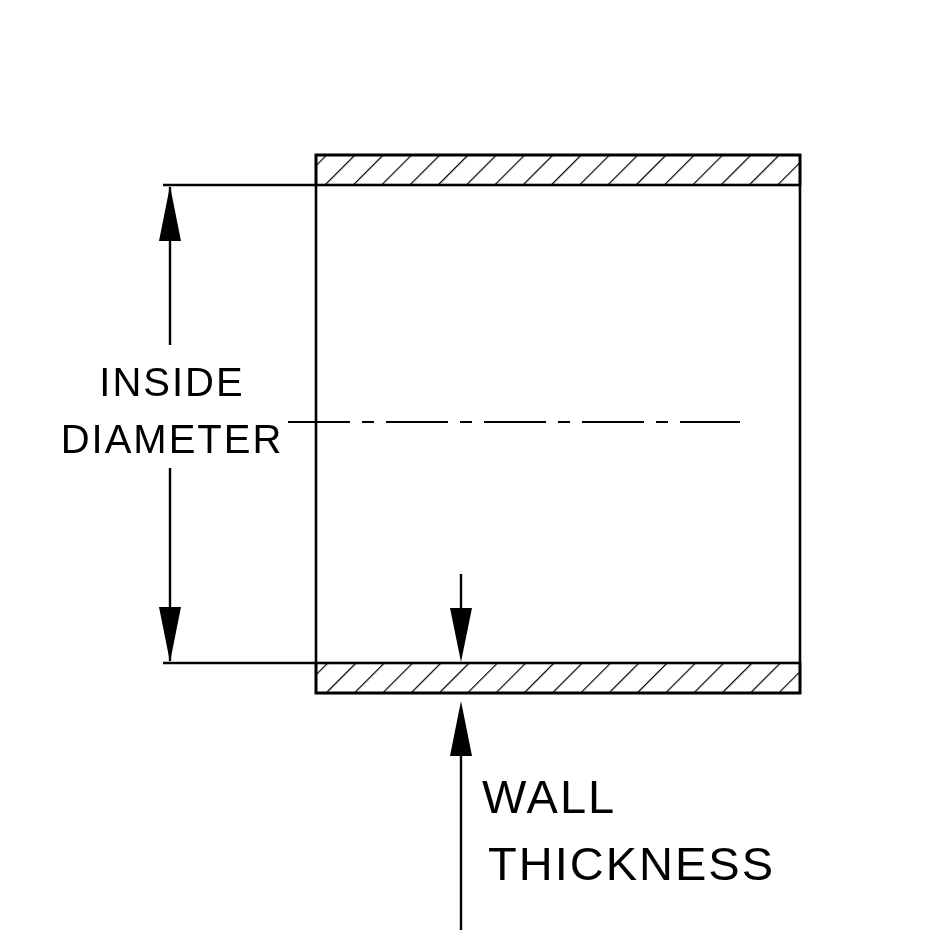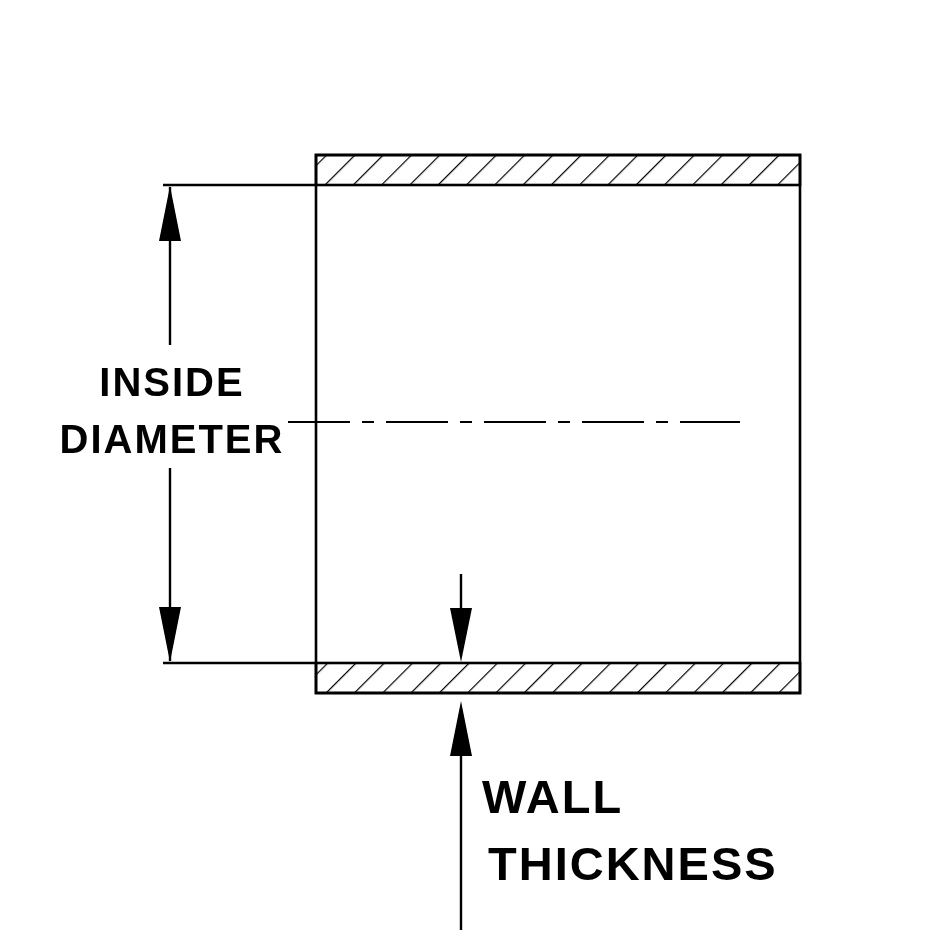--- a/index.html
+++ b/index.html
@@ -9,21 +9,20 @@
       width: 949px;
       height: 945px;
       font-family: "Liberation Sans", sans-serif;
     }
     .diagram-wrap {
       position: relative;
       width: 949px;
       height: 945px;
       background: #ffffff;
       overflow: hidden;
-      font-weight: bold;
     }
     svg {
       display: block;
     }
     .dim-label {
       font-family: "Liberation Sans", sans-serif;
       fill: #000000;
       letter-spacing: 2px;
     }
     .id-label { font-size: 40px; }

